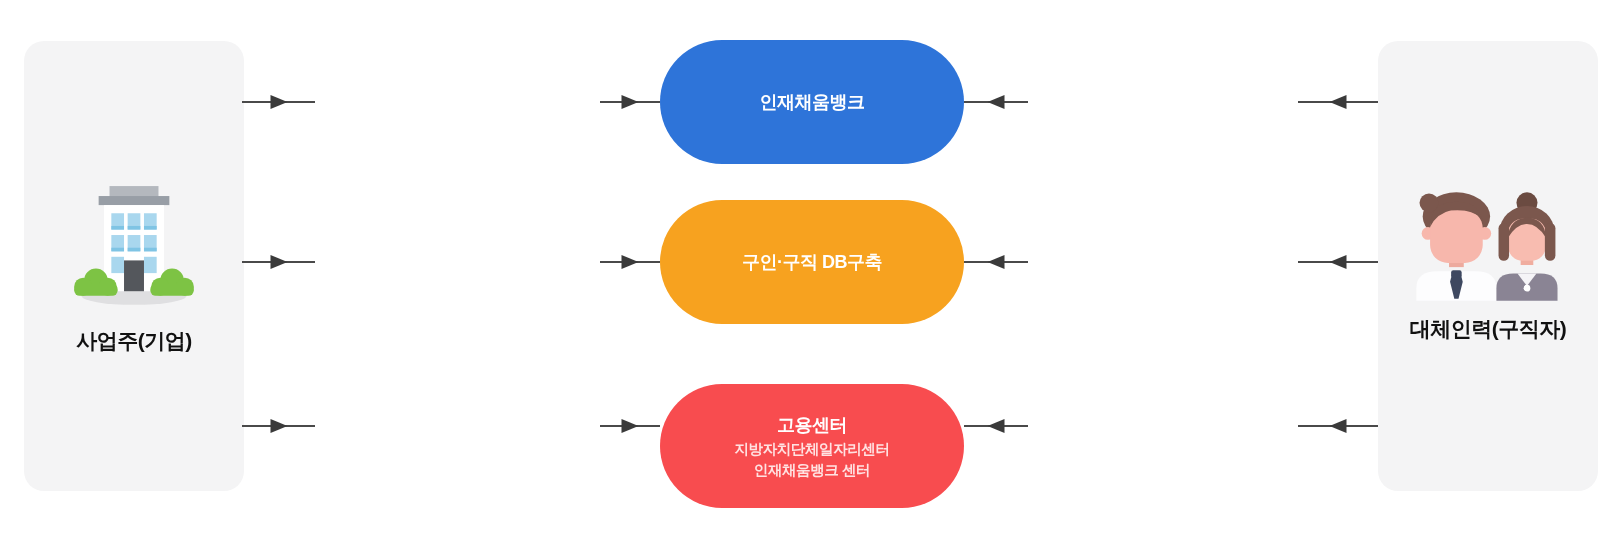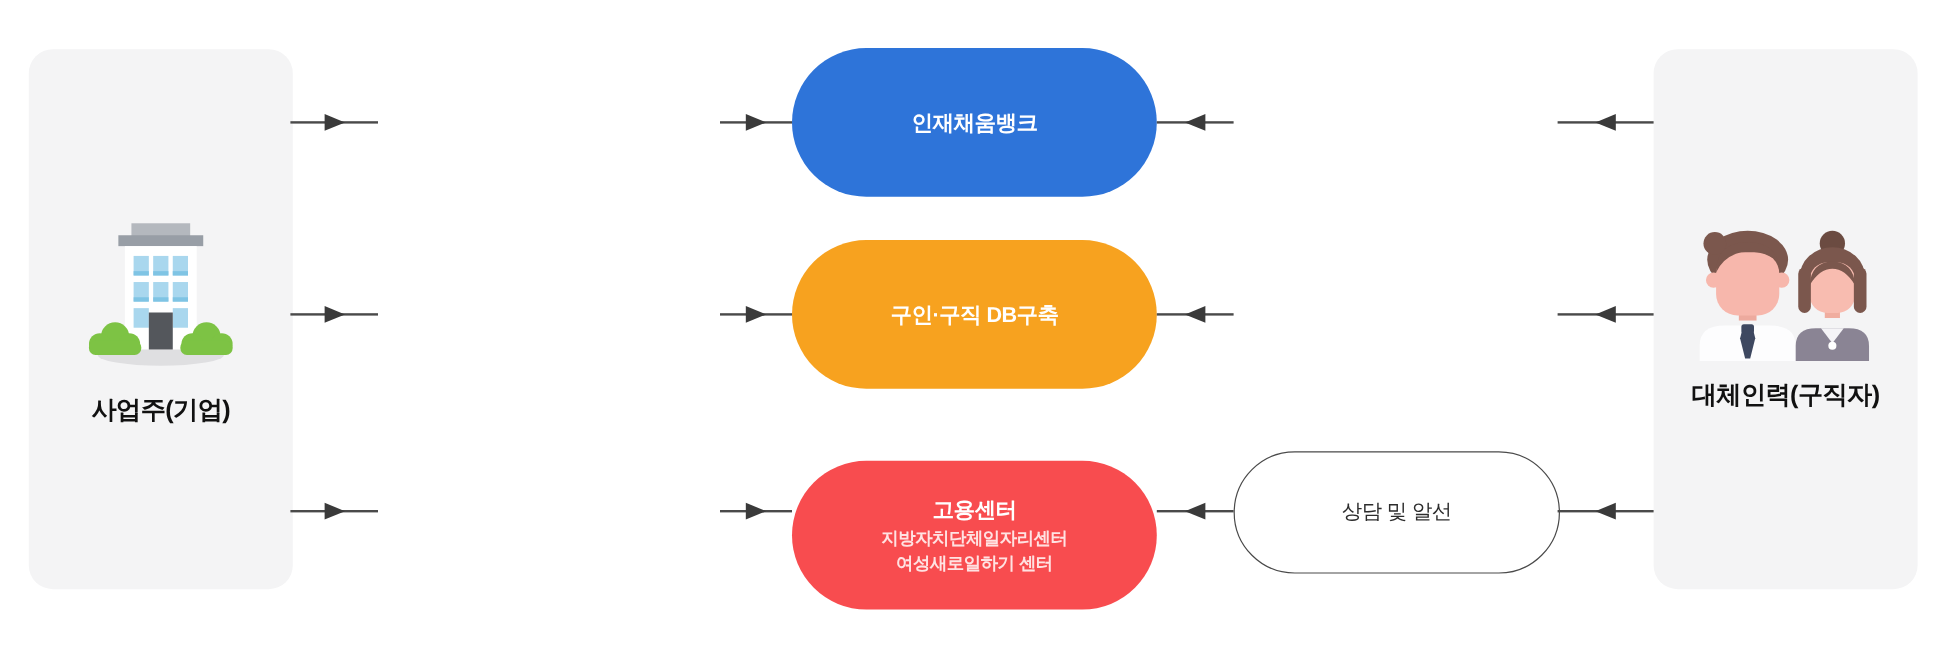--- a/index.html
+++ b/index.html
@@ -114,24 +114,21 @@
     <div class="ctitle">인재채움뱅크</div>
   </div>
 
   <div class="cpill c2" style="background-color: rgb(247, 162, 31);">
     <div class="ctitle">구인·구직 DB구축</div>
   </div>
 
   <div class="cpill c3" style="background-color: rgb(248, 76, 79);">
     <div class="ctitle">고용센터</div>
     <div class="csub">지방자치단체일자리센터</div>
-    <div class="csub">여성새로일하기 센터</div>
-  </div>
-  <div class="wpill wr t3">
-    <span>상담 및 알선</span>
+    <div class="csub">인재채움뱅크 센터</div>
   </div>
 
   <div class="arrow y1 xa">
       <div class="shaft"></div>
       <div class="tri tri-r"></div>
     </div>
   <div class="arrow y1 xb">
       <div class="shaft"></div>
       <div class="tri tri-r"></div>
     </div>

